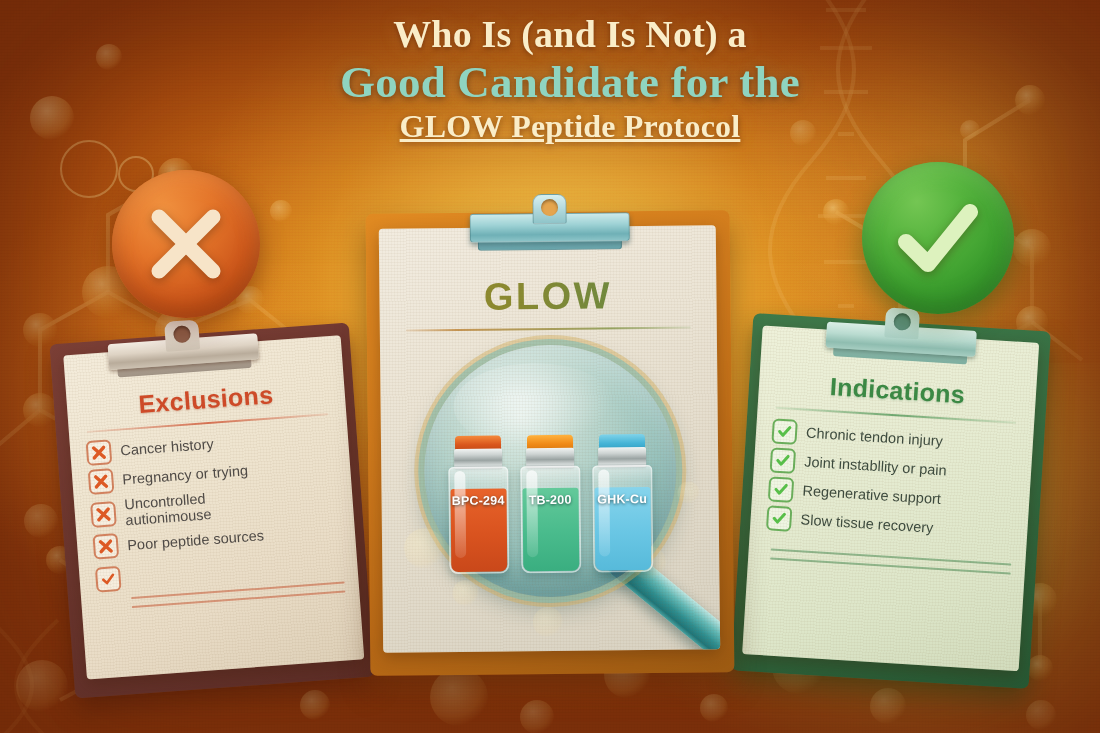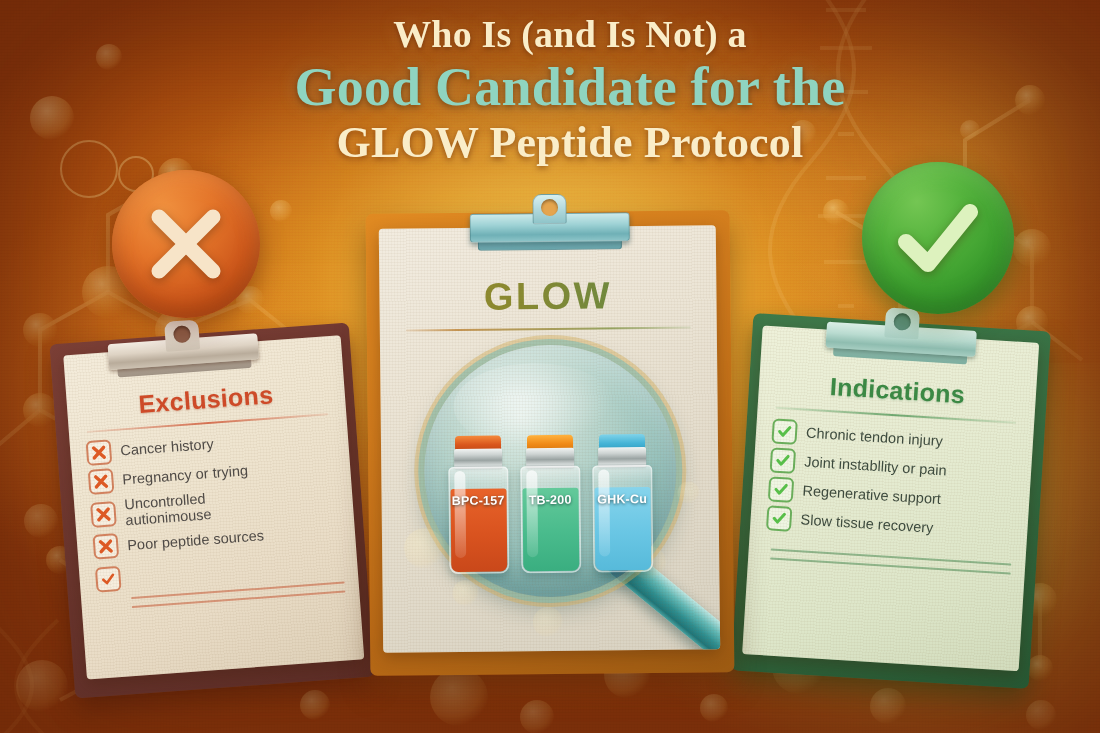--- a/index.html
+++ b/index.html
@@ -74,22 +74,22 @@
   .title-block{
     position:absolute; left:0; right:0; top:14px;
     text-align:center; z-index:40;
     font-family:"Liberation Serif", serif;
     font-weight:bold;
     letter-spacing:.2px;
     line-height:1.10;
   }
   .title-line{ display:block; padding:0 40px;margin-left:40px; }
   .tl1{ font-size:38px; color:#FAEDC8; text-shadow:0 2px 5px rgba(90,30,6,.55), 0 0 18px rgba(255,200,110,.25); }
-  .tl2{ font-size:54px; color:#8FD4C0; text-shadow:0 2px 6px rgba(70,30,8,.55), 0 0 20px rgba(140,220,200,.22); margin-top:2px;}
-  .tl3{ font-size:44px; color:#FAEDC8; text-shadow:0 2px 6px rgba(90,30,6,.58), 0 0 20px rgba(255,205,115,.22); margin-top:2px;}
+  .tl2{ font-size:45px; color:#8FD4C0; text-shadow:0 2px 6px rgba(70,30,8,.55), 0 0 20px rgba(140,220,200,.22); margin-top:2px;}
+  .tl3{ font-size:32px; color:#FAEDC8; text-shadow:0 2px 6px rgba(90,30,6,.58), 0 0 20px rgba(255,205,115,.22); margin-top:2px;text-decoration:underline;}
 
   
   .badge{
     position:absolute; border-radius:50%; z-index:38;
     display:flex; align-items:center; justify-content:center;
   }
   .badge-x{
     left:112px; top:170px; width:148px; height:148px;
     background:
       radial-gradient(circle at 34% 26%, #f0913f 0%, #e4752a 34%, #cf5a1c 62%, #b04512 88%, #97370e 100%);
@@ -576,21 +576,21 @@
         </div>
         <div class="vials">
 
           <div class="vial v1">
             <div class="cap"></div>
               <div class="collar"></div>
             <div class="body">
                 <div class="fluid"></div>
                 <div class="gloss"></div>
               </div>
-            <div class="label">BPC-157</div>
+            <div class="label">BPC-294</div>
           </div>
 
           <div class="vial v2">
             <div class="cap"></div>
               <div class="collar"></div>
             <div class="body">
                 <div class="fluid"></div>
                 <div class="gloss"></div>
               </div>
             <div class="label">TB-200</div>

